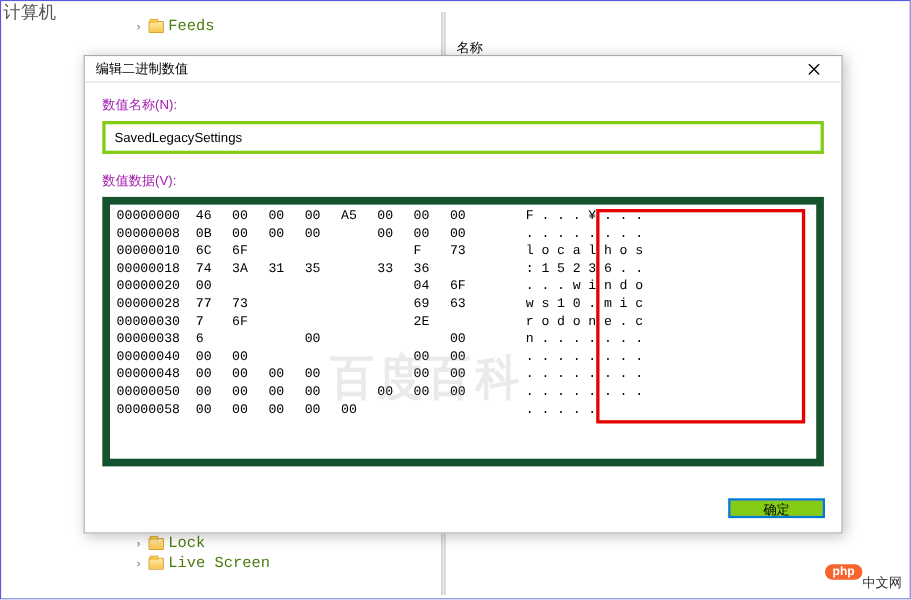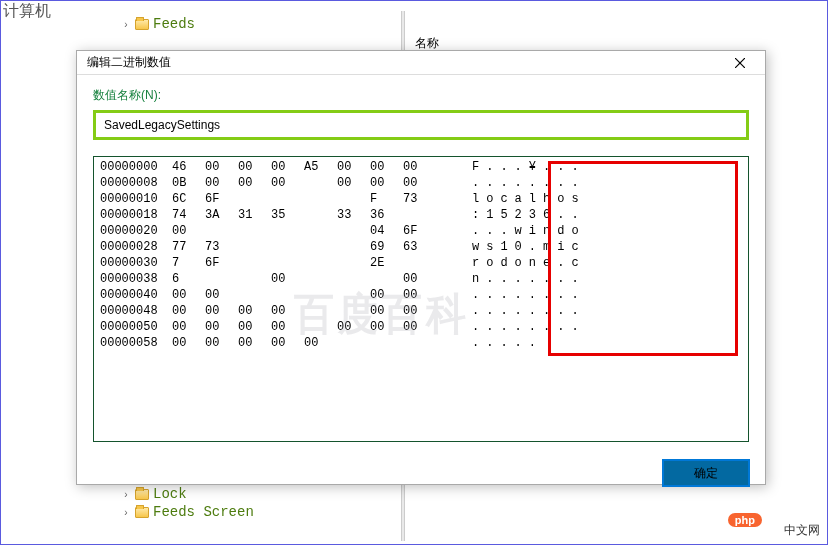--- a/index.html
+++ b/index.html
@@ -78,21 +78,21 @@
       left: 406px; top: 14px;
       padding: 4px 8px;
       font-size: 12px;
       margin-top: 16px;
     }
     .logo {
       position: absolute;
       right: 8px; bottom: 6px;
       display: flex;
       align-items: center;
-      gap: 22px;
+      gap: 0;
     }
     .logo-pill {
       background: #f8642f;
       color: #fff;
       font-weight: bold;
       border-radius: 10px;
       padding: 1px 7px;
       font-size: 11px;
     }
     .logo-text { font-size: 12px; color: #333; margin-top: 21px; }
@@ -126,32 +126,32 @@
       font-size: 14px;
       cursor: pointer;
     }
     .dialog-body {
       padding: 12px 16px 8px 16px;
       flex: 1;
       display: flex;
       flex-direction: column;
       gap: 6px;
     }
-    .field-label { font-size: 12px; color: #15803d; }
+    .field-label { font-size: 12px; color: #a21caf; }
     .name-box {
       border: 3px solid #84cc16;
       background: #fff;
       padding: 5px 8px;
       font-size: 12px;
       width: 100%;
     }
     .hex-area {
-      border: 1px solid #14532d;
-      background: #fff;
-      height: 286px;
+      border: 7px solid #14532d;
+      background: #fff;
+      height: 245px;
       overflow: hidden;
       position: relative;
     }
     .hex-table {
       font-family: Consolas, "Courier New", monospace;
       font-size: 12px;
       padding: 2px 6px;
       white-space: pre;
       line-height: 16px;
     }
@@ -170,22 +170,22 @@
       pointer-events: none;
     }
     .dialog-buttons {
       display: flex;
       justify-content: flex-end;
       gap: 10px;
       padding: 10px 16px 14px;
     }
     .btn {
       min-width: 86px;
-      height: 26px;
-      background: #0369a1;
+      height: 16px;
+      background: #84cc16;
       border: 1px solid #adadad;
       font-size: 12px;
       cursor: pointer;
       padding: 0 14px;
     }
     .btn.primary { outline: 2px solid #0078d7; outline-offset: -1px; }
     .watermark {
       position: absolute;
       color: rgba(160,160,170,0.22);
       font-size: 40px;
@@ -210,21 +210,21 @@
     </div>
     <div style="height:452px"></div>
     <div class="tree-item">
       <span class="tree-caret">›</span>
       <span class="folder-icon"></span>
       <span class="tree-label">Lock</span>
     </div>
     <div class="tree-item">
       <span class="tree-caret">›</span>
       <span class="folder-icon"></span>
-      <span class="tree-label">Feeds Screen</span>
+      <span class="tree-label">Live Screen</span>
     </div>
   </div>
   <div class="bg-divider"></div>
   <div class="bg-right-header">名称</div>
 </div>
 
 <div class="dialog">
   <div class="title-bar">
     <span>编辑二进制数值</span>
     <span class="spacer"></span>
@@ -232,20 +232,21 @@
       <svg width="10" height="10" viewBox="0 0 10 10">
         <line x1="0" y1="0" x2="10" y2="10" stroke="#000" stroke-width="1.2"></line>
         <line x1="10" y1="0" x2="0" y2="10" stroke="#000" stroke-width="1.2"></line>
       </svg>
     </div>
   </div>
   <div class="dialog-body">
     <div class="field-label">数值名称(N):</div>
     <div class="name-box">SavedLegacySettings</div>
     <div style="height:4px"></div>
+    <div class="field-label">数值数据(V):</div>
     <div class="hex-area">
       <div class="hex-table" id="hex-table"><div class="hex-row"><span class="hx-off">00000000</span><span class="hx-byte">46</span><span class="hx-byte">00</span><span class="hx-byte">00</span><span class="hx-byte">00</span><span class="hx-byte">A5</span><span class="hx-byte">00</span><span class="hx-byte">00</span><span class="hx-byte">00</span><span class="hx-gap"></span><span class="hx-ascii">F...¥...</span></div><div class="hex-row"><span class="hx-off">00000008</span><span class="hx-byte">0B</span><span class="hx-byte">00</span><span class="hx-byte">00</span><span class="hx-byte">00</span><span class="hx-byte">  </span><span class="hx-byte">00</span><span class="hx-byte">00</span><span class="hx-byte">00</span><span class="hx-gap"></span><span class="hx-ascii">........</span></div><div class="hex-row"><span class="hx-off">00000010</span><span class="hx-byte">6C</span><span class="hx-byte">6F</span><span class="hx-byte">  </span><span class="hx-byte">  </span><span class="hx-byte">  </span><span class="hx-byte">  </span><span class="hx-byte">F </span><span class="hx-byte">73</span><span class="hx-gap"></span><span class="hx-ascii">localhos</span></div><div class="hex-row"><span class="hx-off">00000018</span><span class="hx-byte">74</span><span class="hx-byte">3A</span><span class="hx-byte">31</span><span class="hx-byte">35</span><span class="hx-byte">  </span><span class="hx-byte">33</span><span class="hx-byte">36</span><span class="hx-byte">  </span><span class="hx-gap"></span><span class="hx-ascii">:15236..</span></div><div class="hex-row"><span class="hx-off">00000020</span><span class="hx-byte">00</span><span class="hx-byte">  </span><span class="hx-byte">  </span><span class="hx-byte">  </span><span class="hx-byte">  </span><span class="hx-byte">  </span><span class="hx-byte">04</span><span class="hx-byte">6F</span><span class="hx-gap"></span><span class="hx-ascii">...windo</span></div><div class="hex-row"><span class="hx-off">00000028</span><span class="hx-byte">77</span><span class="hx-byte">73</span><span class="hx-byte">  </span><span class="hx-byte">  </span><span class="hx-byte">  </span><span class="hx-byte">  </span><span class="hx-byte">69</span><span class="hx-byte">63</span><span class="hx-gap"></span><span class="hx-ascii">ws10.mic</span></div><div class="hex-row"><span class="hx-off">00000030</span><span class="hx-byte">7 </span><span class="hx-byte">6F</span><span class="hx-byte">  </span><span class="hx-byte">  </span><span class="hx-byte">  </span><span class="hx-byte">  </span><span class="hx-byte">2E</span><span class="hx-byte">  </span><span class="hx-gap"></span><span class="hx-ascii">rodone.c</span></div><div class="hex-row"><span class="hx-off">00000038</span><span class="hx-byte">6 </span><span class="hx-byte">  </span><span class="hx-byte">  </span><span class="hx-byte">00</span><span class="hx-byte">  </span><span class="hx-byte">  </span><span class="hx-byte">  </span><span class="hx-byte">00</span><span class="hx-gap"></span><span class="hx-ascii">n.......</span></div><div class="hex-row"><span class="hx-off">00000040</span><span class="hx-byte">00</span><span class="hx-byte">00</span><span class="hx-byte">  </span><span class="hx-byte">  </span><span class="hx-byte">  </span><span class="hx-byte">  </span><span class="hx-byte">00</span><span class="hx-byte">00</span><span class="hx-gap"></span><span class="hx-ascii">........</span></div><div class="hex-row"><span class="hx-off">00000048</span><span class="hx-byte">00</span><span class="hx-byte">00</span><span class="hx-byte">00</span><span class="hx-byte">00</span><span class="hx-byte">  </span><span class="hx-byte">  </span><span class="hx-byte">00</span><span class="hx-byte">00</span><span class="hx-gap"></span><span class="hx-ascii">........</span></div><div class="hex-row"><span class="hx-off">00000050</span><span class="hx-byte">00</span><span class="hx-byte">00</span><span class="hx-byte">00</span><span class="hx-byte">00</span><span class="hx-byte">  </span><span class="hx-byte">00</span><span class="hx-byte">00</span><span class="hx-byte">00</span><span class="hx-gap"></span><span class="hx-ascii">........</span></div><div class="hex-row"><span class="hx-off">00000058</span><span class="hx-byte">00</span><span class="hx-byte">00</span><span class="hx-byte">00</span><span class="hx-byte">00</span><span class="hx-byte">00</span><span class="hx-byte"></span><span class="hx-byte"></span><span class="hx-byte"></span><span class="hx-gap"></span><span class="hx-ascii">.....</span></div></div>
       <div class="ascii-highlight"></div>
       <div class="watermark">百度百科</div>
     </div>
   </div>
   <div class="dialog-buttons">
     <button class="btn primary">确定</button>
   </div>
 </div>

